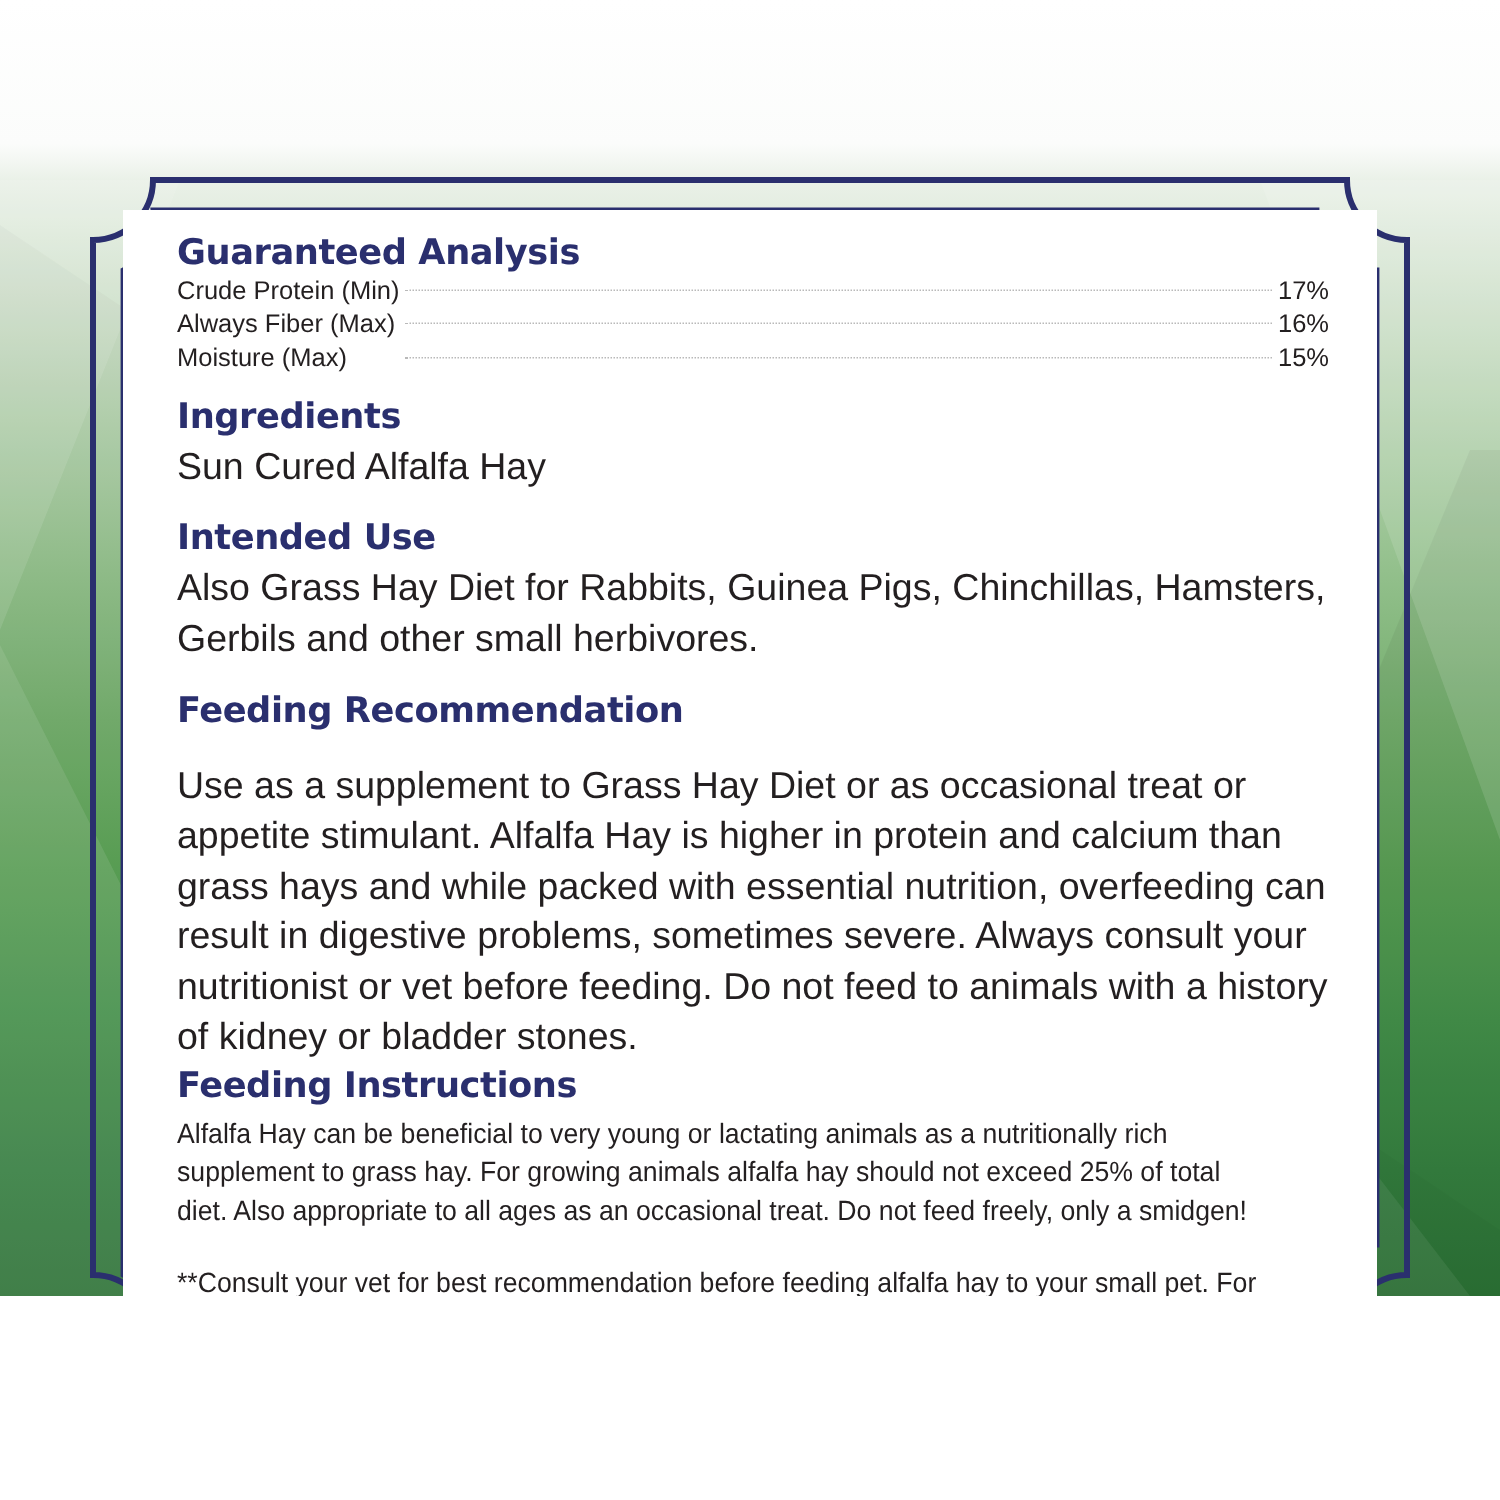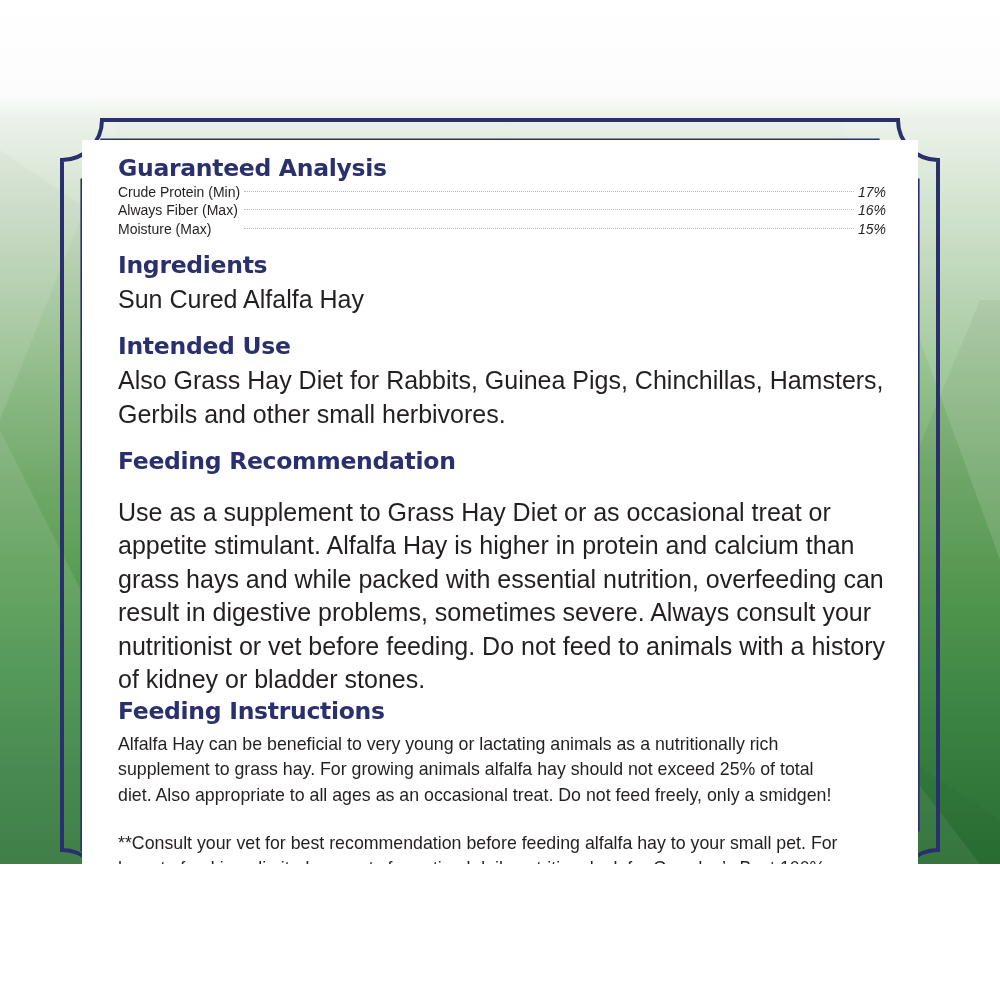--- a/index.html
+++ b/index.html
@@ -94,42 +94,41 @@
 
   
   .ga-table {
     width: 100%;
     border-collapse: collapse;
     margin-bottom: 2px;
   }
   .ga-row td {
     padding: 0;
     vertical-align: baseline;
-    font-size: 14px;
+    font-size: 17px;
     color: #231f20;
     line-height: 1.33;
     white-space: nowrap;
   }
   .ga-name { width: 1%; padding-right: 2px !important; }
   .ga-dots {
     width: 98%;
     position: relative;
   }
   .ga-dots span {
     display: block;
     border-bottom: 1.5px dotted #b9b9b9;
     position: relative;
     top: -5px;
     margin: 0 2px;
   }
   .ga-val {
     width: 1%;
     text-align: right;
     padding-left: 2px !important;
-    font-style: italic;
   }
 
   .body-text {
     margin: 0;
     font-size: 25px;
     color: #231f20;
     line-height: 1.34;
   }
 
   .sec-ingredients { margin-top: 13px; }

